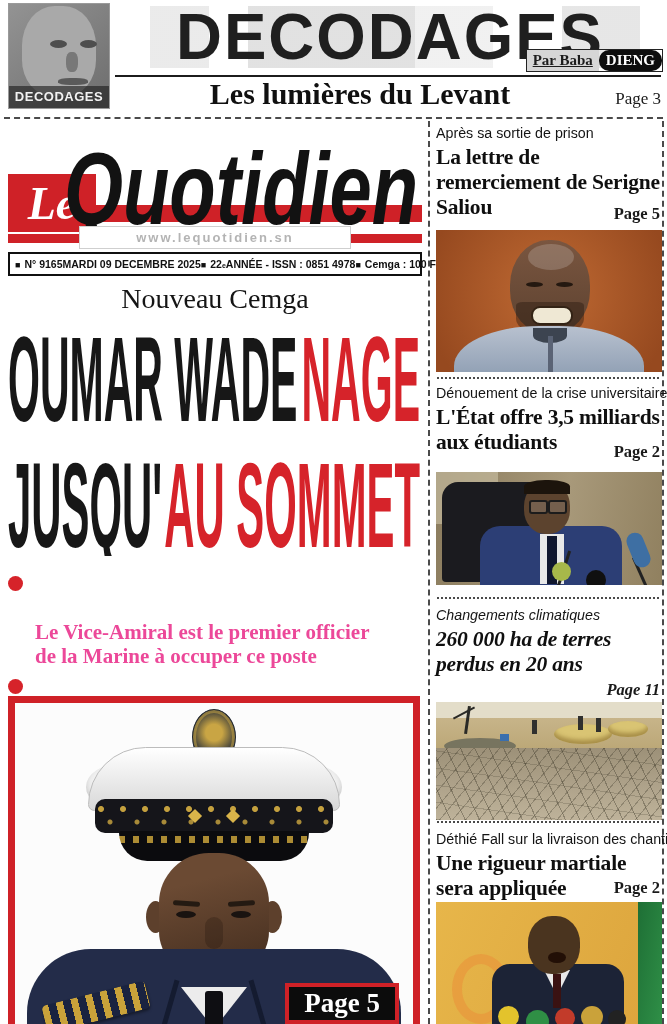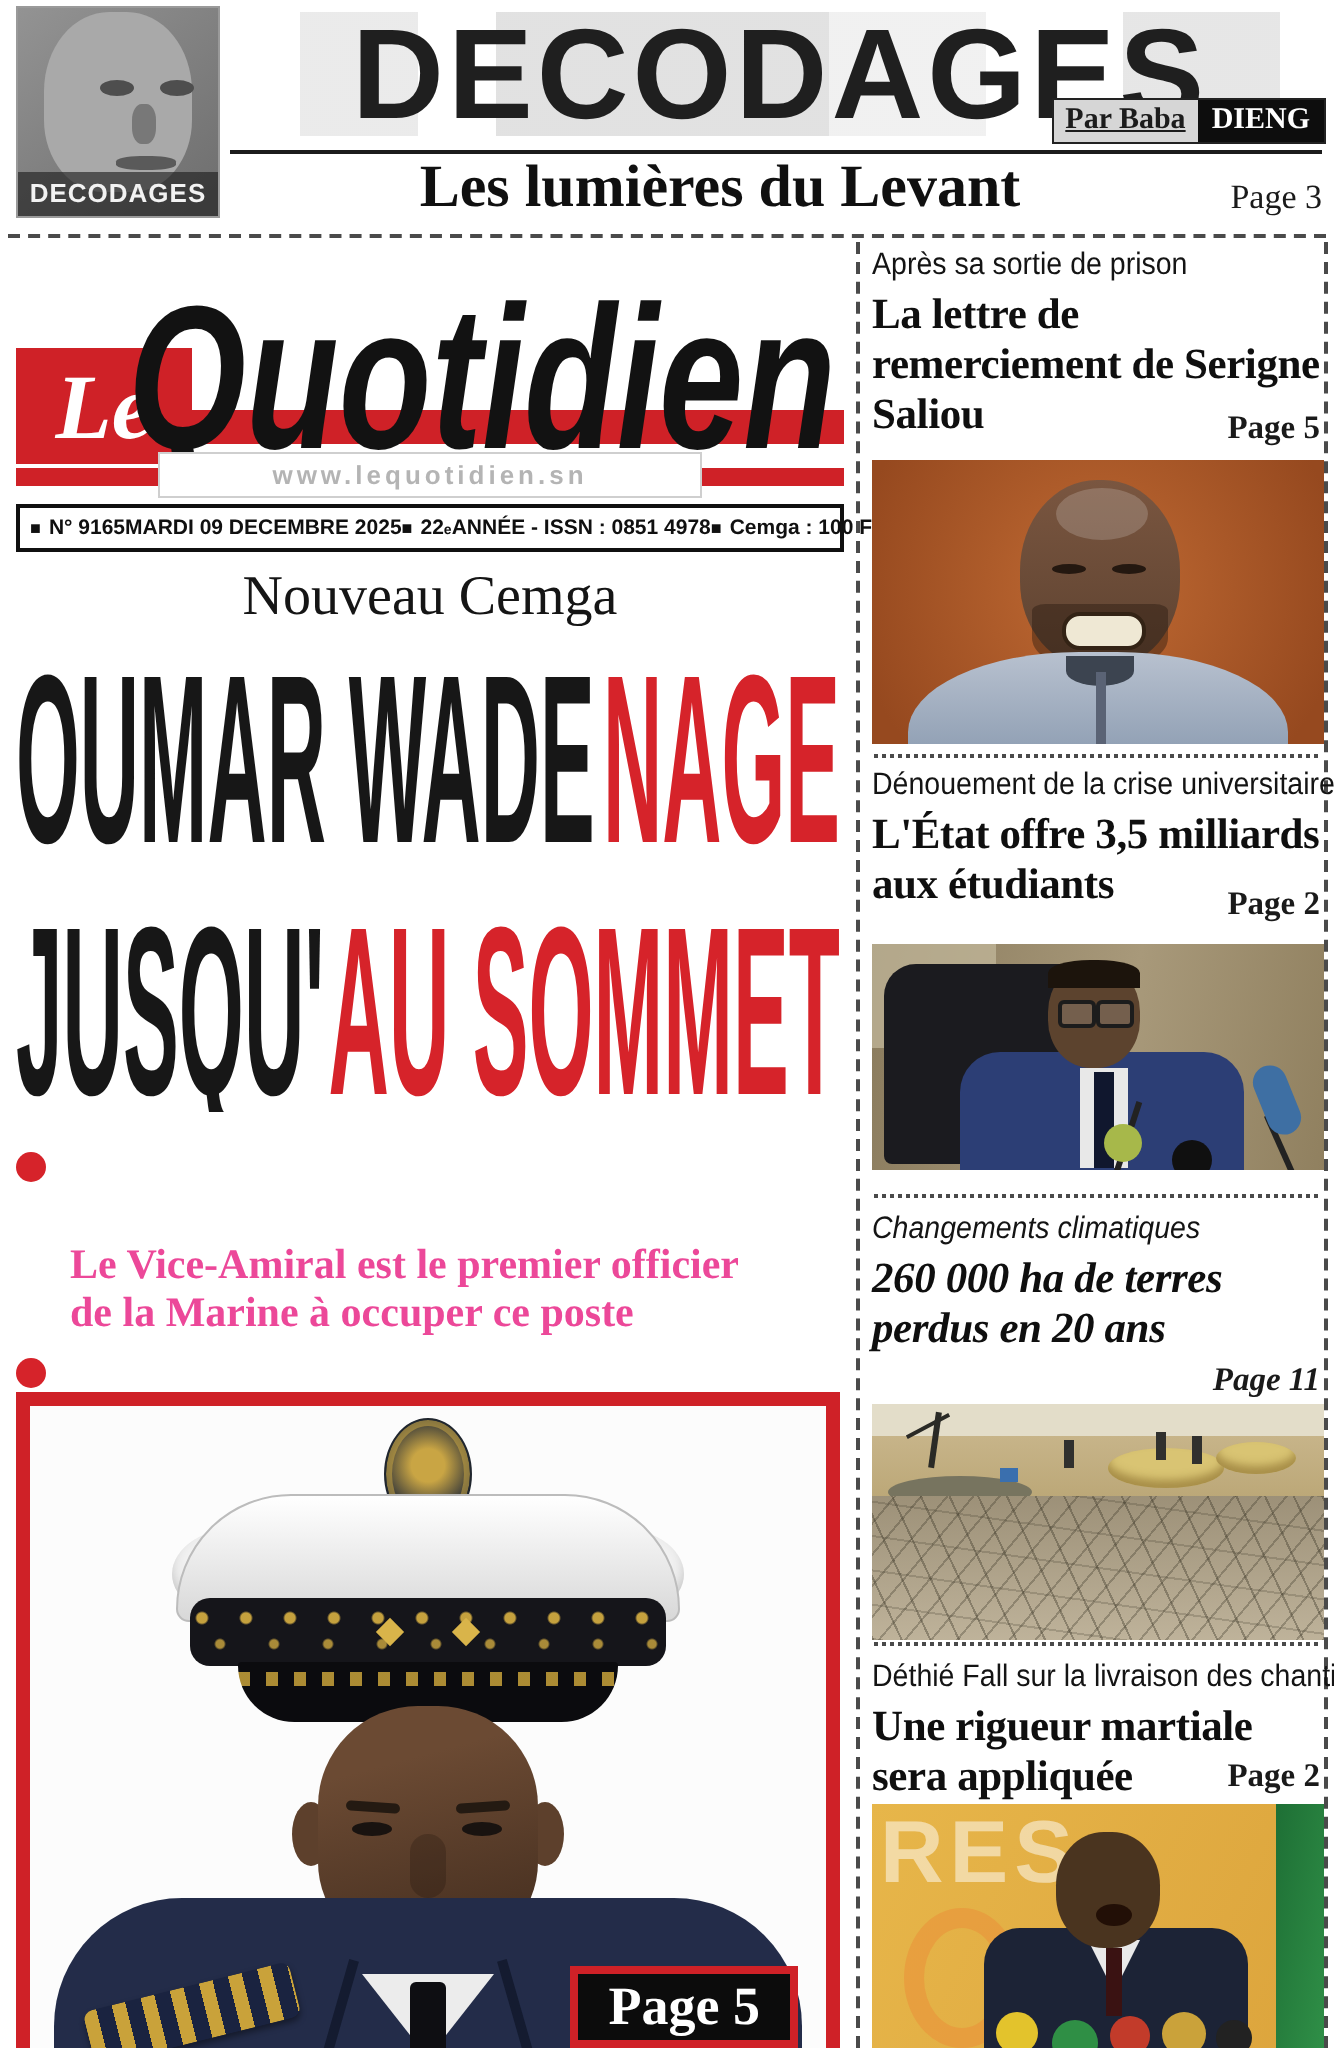--- a/index.html
+++ b/index.html
@@ -26,21 +26,21 @@
   .thumb-label{position:absolute;left:0;right:0;bottom:0;height:22px;background:rgba(28,28,28,.62);
                color:#f2f2f2;font-family:"Liberation Sans",sans-serif;font-weight:900;font-size:13px;
                letter-spacing:.5px;text-align:center;line-height:22px;}
   .deco-title-bg{position:absolute;left:150px;top:6px;width:490px;height:62px;opacity:.75;
       background:linear-gradient(90deg,#e4e4e4 0 12%,transparent 12% 20%,#d8d8d8 20% 54%,#ececec 54% 70%,transparent 70% 84%,#dedede 84% 100%);}
   .deco-title{position:absolute;left:176px;top:3px;width:430px;height:72px;}
   .deco-title text{font-family:"Liberation Sans",sans-serif;font-weight:900;fill:#1f1f1f;letter-spacing:2px;}
   .byline-badge{position:absolute;right:4px;top:49px;display:flex;border:1px solid #222;
                 font-family:"Liberation Serif",serif;font-weight:700;font-size:15px;line-height:21px;}
   .byline-par{background:#d6d6d6;color:#1c1c1c;padding:0 6px;text-decoration:underline;}
-  .byline-name{background:#0d0d0d;color:#ffffff;padding:0 7px;}
+  .byline-name{background:#0d0d0d;color:#ffffff;padding:0 7px;border-radius:10px;}
   .deco-rule{position:absolute;left:115px;right:6px;top:75px;border-top:2px solid #1c1c1c;height:0;}
   .deco-headline{position:absolute;left:120px;top:77px;width:480px;text-align:center;
                  font-weight:700;font-size:30px;color:#101010;}
   .deco-page{position:absolute;right:6px;top:89px;font-size:17px;color:#1a1a1a;}
 
   
   .masthead{position:absolute;left:8px;top:130px;width:414px;height:148px;}
   .logo-band{position:absolute;left:0;top:75px;width:414px;height:17px;background:#cf2127;}
   .logo-le{position:absolute;left:0;top:44px;width:88px;height:58px;background:#cf2127;
            display:flex;align-items:center;justify-content:center;}
@@ -380,21 +380,20 @@
     </div>
   </section>
 
   <div class="a-sep" style="top:821px;"></div>
 
   <section class="article" style="top:830px;">
     <div class="kicker">Déthié Fall sur la livraison des chantiers</div>
     <h2 class="a-headline">Une rigueur martiale sera appliquée</h2>
     <div class="page-label" style="top:48px;">Page 2</div>
     <div class="a-photo p4" style="top:72px;height:122px;">
-      <div class="p4-text">RES</div>
       <div class="p4-ring"></div>
       <div class="p4-flag"></div>
       <div class="p4-torso"></div>
       <div class="p4-shirt"></div>
       <div class="p4-tie"></div>
       <div class="p4-head"></div>
       <div class="p4-mouth"></div>
       <div class="p4-mic m1"></div>
       <div class="p4-mic m2"></div>
       <div class="p4-mic m3"></div>

